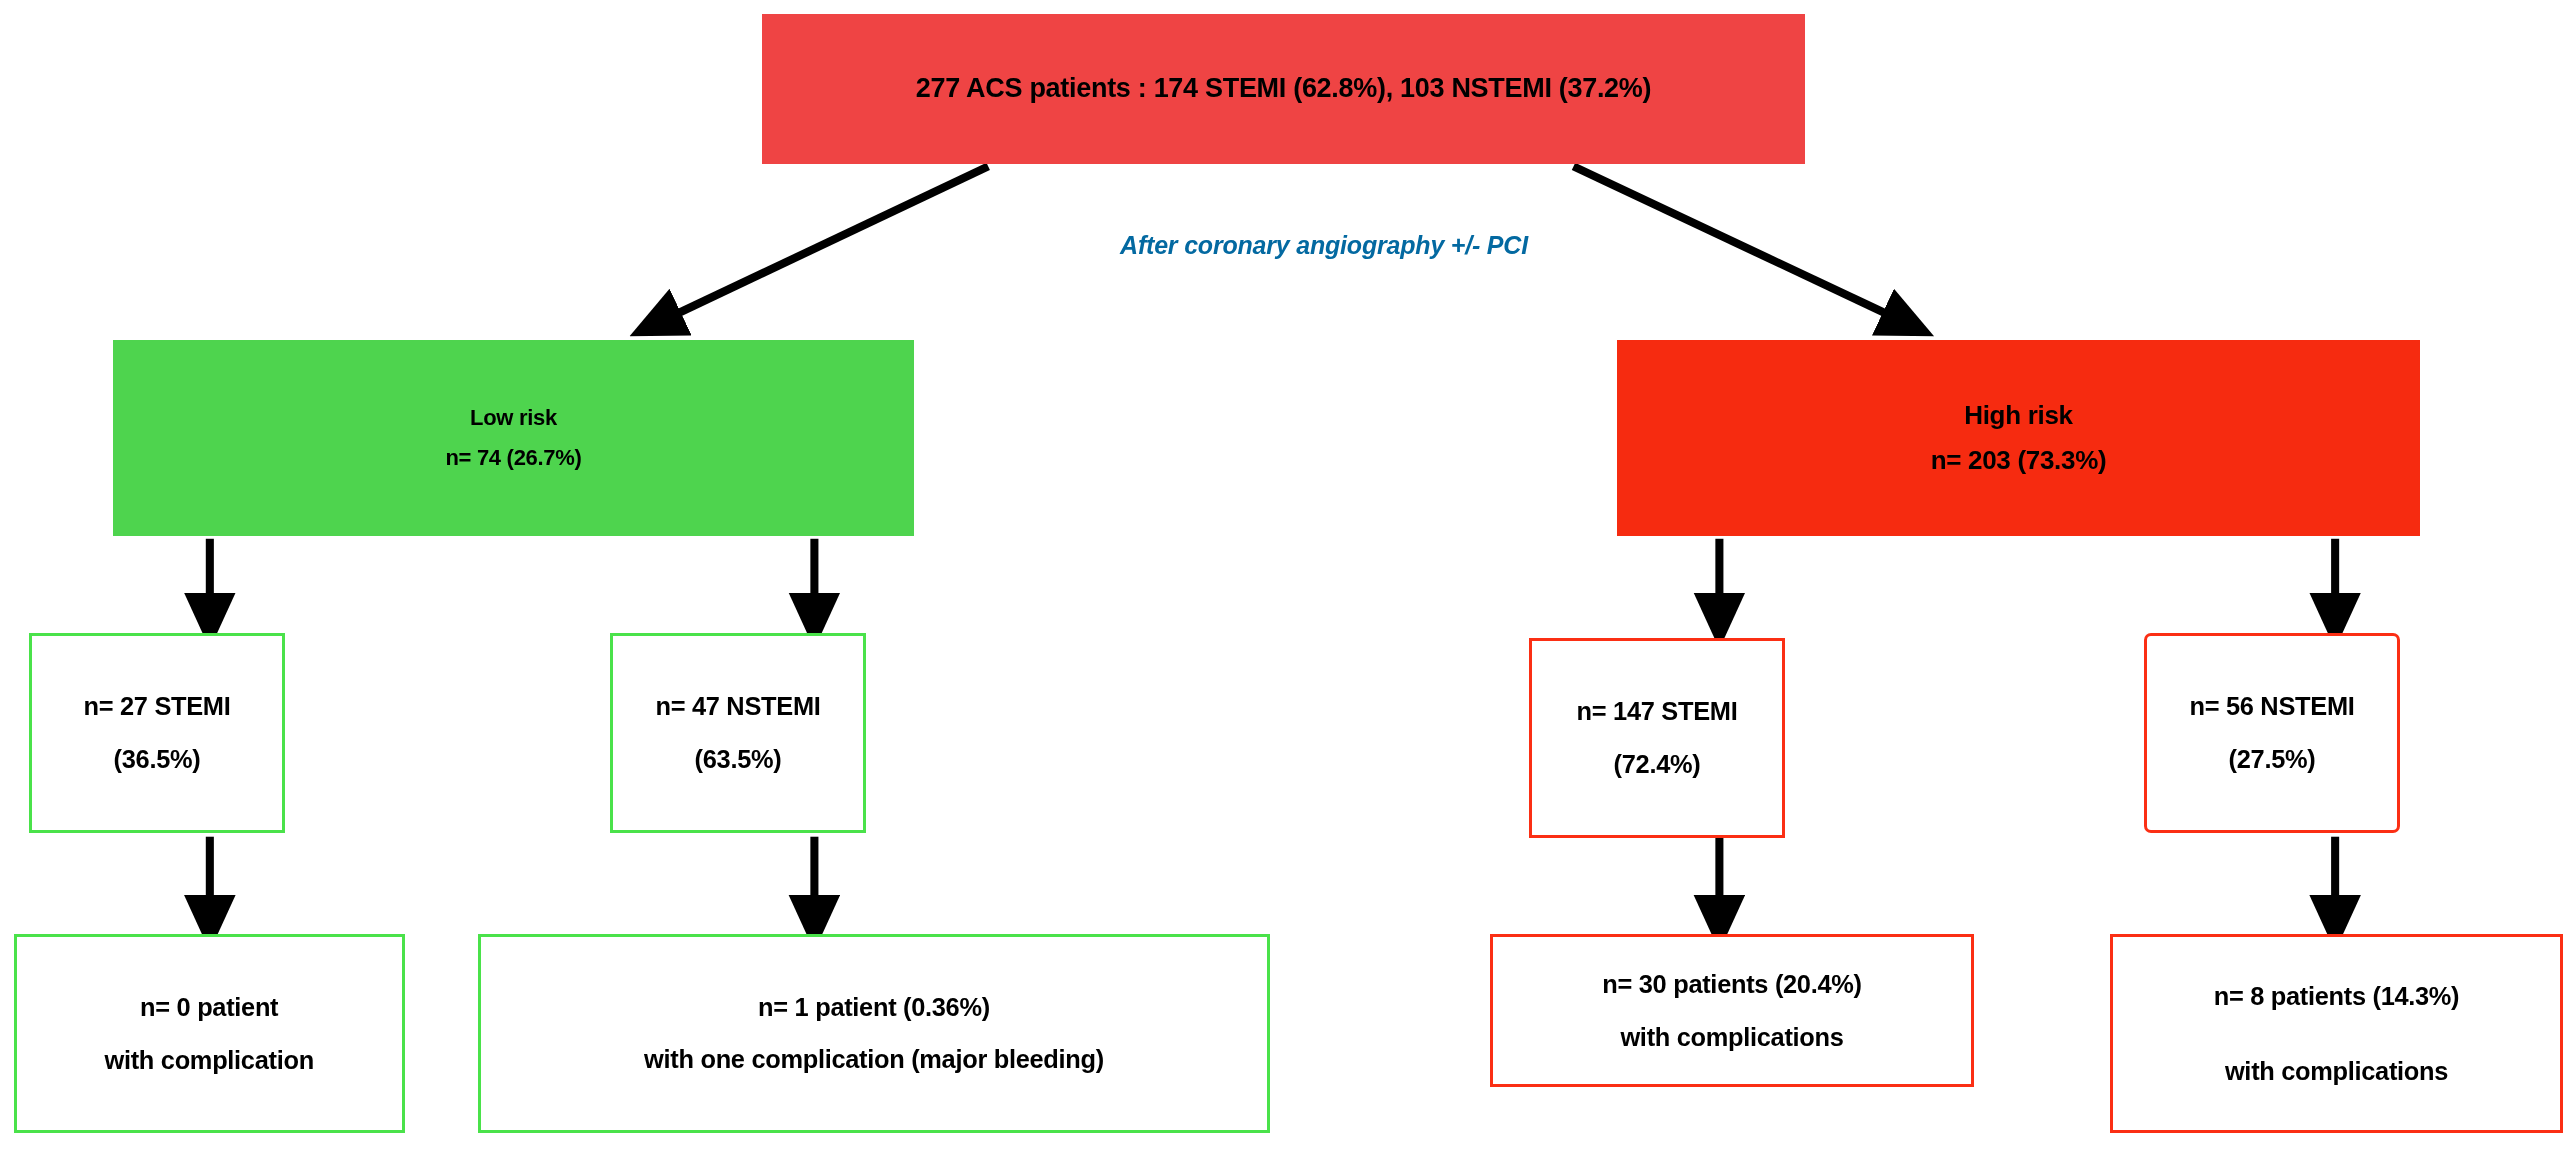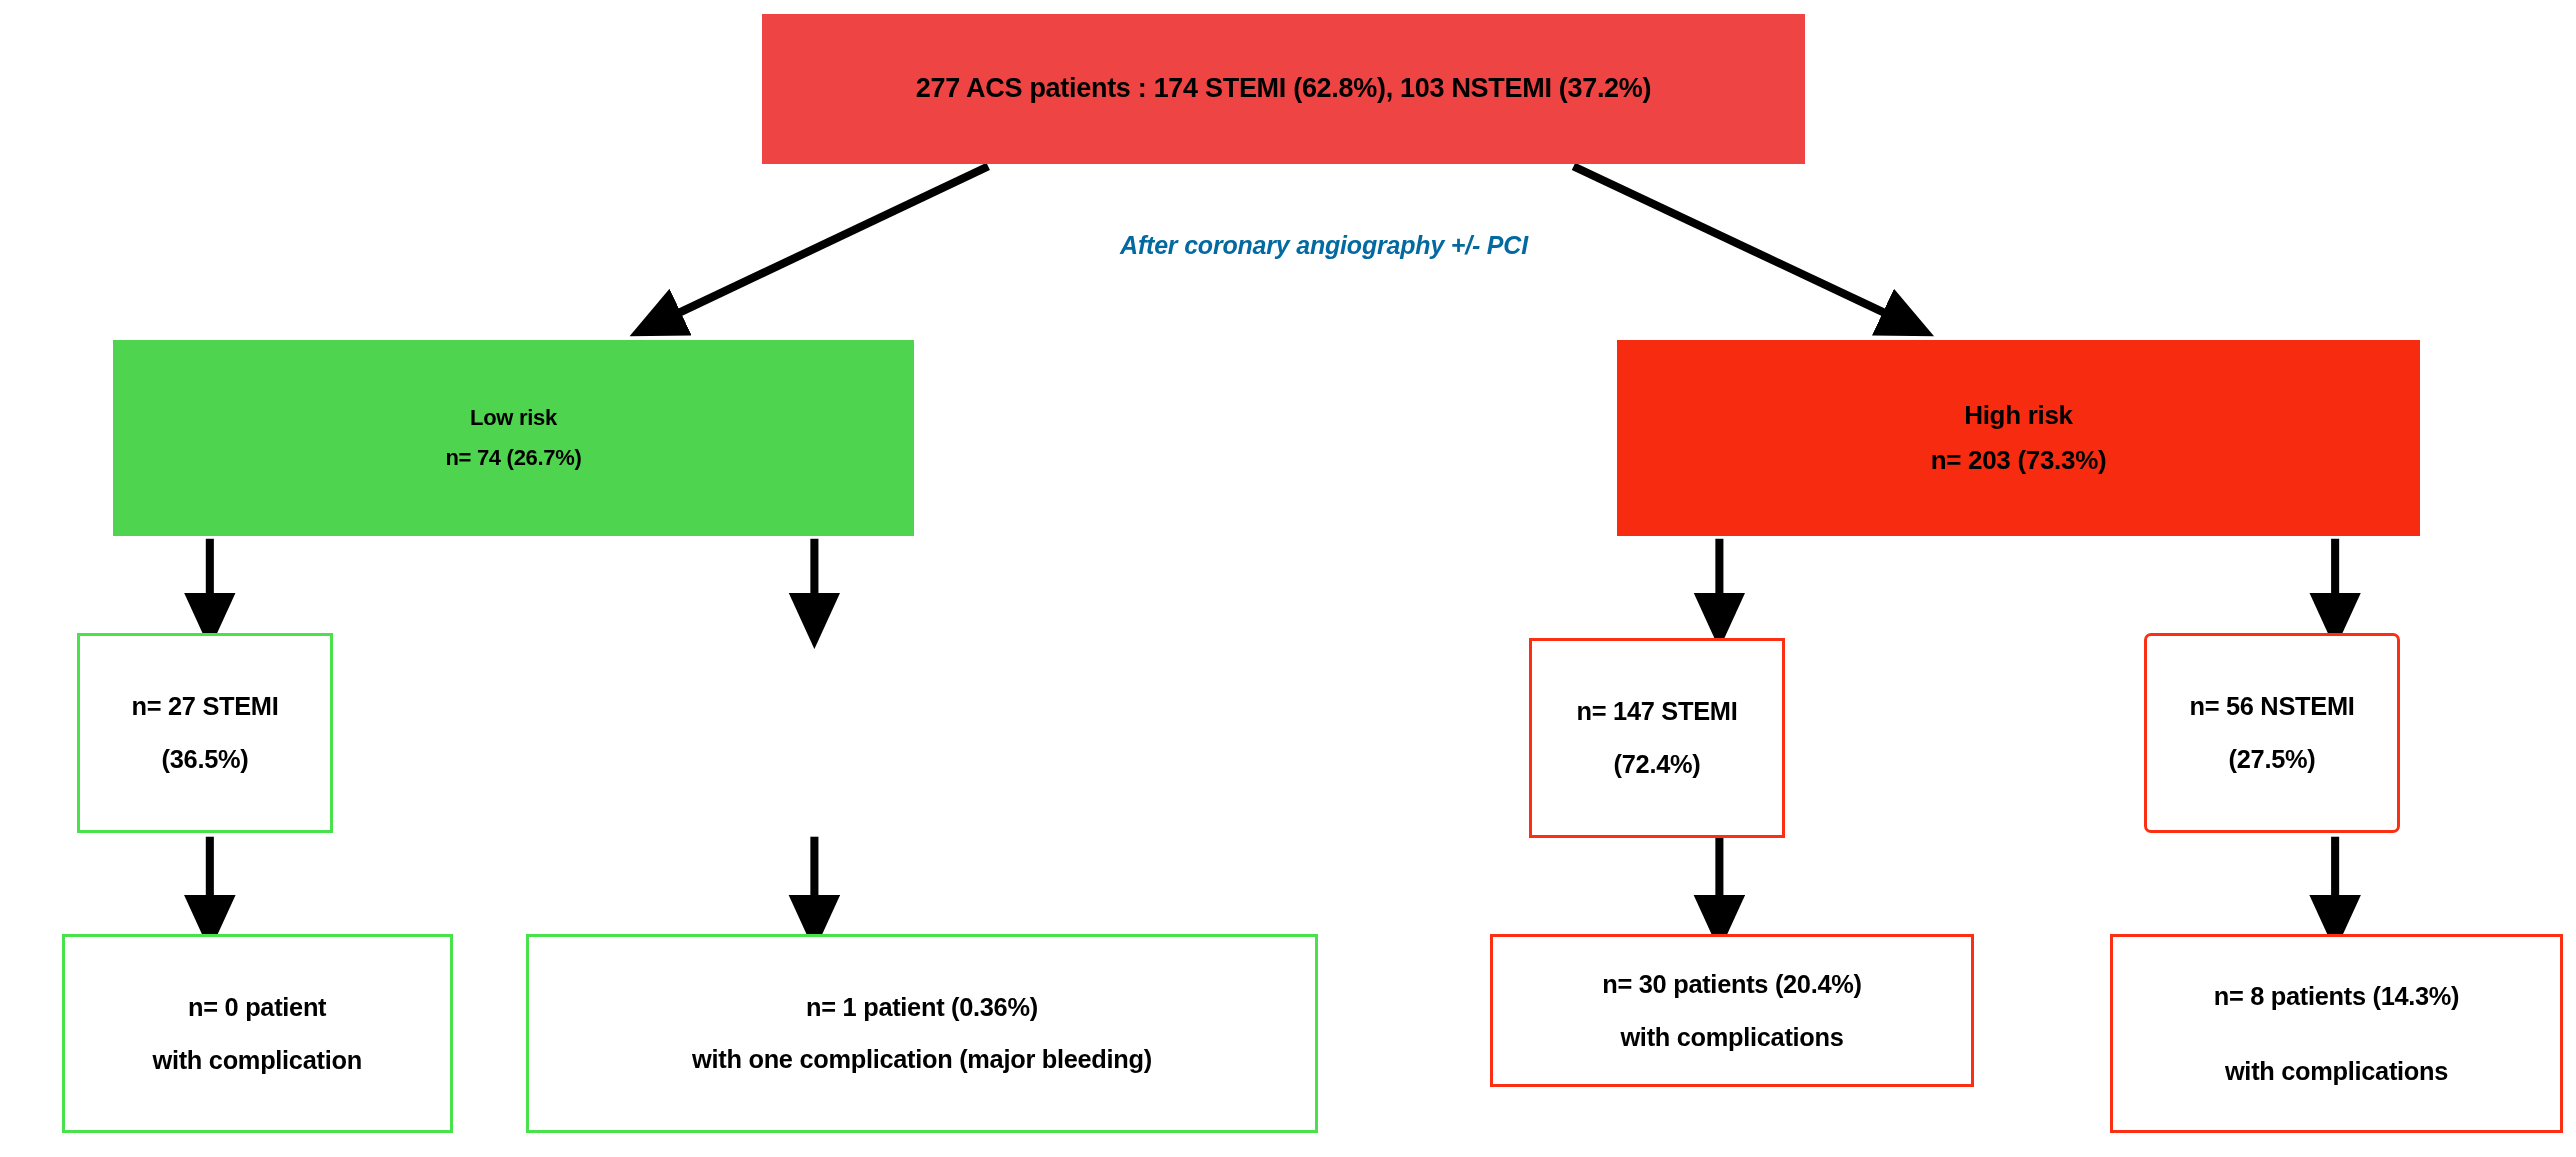--- a/index.html
+++ b/index.html
@@ -47,21 +47,21 @@
   }
   #lowrisk-node .ln, #highrisk-node .ln{margin:3.7px 0;}
 
   
   .outline{
     background:#ffffff;
     border-style:solid;
     border-width:3.1px;
     font-size:25.4px;
   }
-  .outline.green{border-color:#4ae24a;margin-left:48px;}
+  .outline.green{border-color:#4ae24a;}
   .outline.red{border-color:#fb2f14;}
   .outline .ln{margin:8px 0;}
 
   #l2-a{left:29px;  top:633px; width:256px;  height:200px;}
   #l2-b{left:610px; top:633px; width:256px;  height:200px;}
   #l2-c{left:1529px;top:638px; width:256px;  height:200px;}
   #l2-d{left:2144px;top:633px; width:256px;  height:200px;border-radius:7px;}
 
   #l3-a{left:13.7px;  top:934px; width:391px;  height:199px;}
   #l3-b{left:478px; top:934px; width:792px; height:199px;}
@@ -133,20 +133,24 @@
   <div class="node" id="highrisk-node">
     <span class="ln">High risk</span>
     <span class="ln">n= 203 (73.3%)</span>
   </div>
 
   <div class="node outline green" id="l2-a">
     <span class="ln">n= 27 STEMI</span>
     <span class="ln">(36.5%)</span>
   </div>
 
+  <div class="node outline green" id="l2-b">
+    <span class="ln">n= 47 NSTEMI</span>
+    <span class="ln">(63.5%)</span>
+  </div>
 
   <div class="node outline red" id="l2-c">
     <span class="ln">n= 147 STEMI</span>
     <span class="ln">(72.4%)</span>
   </div>
 
   <div class="node outline red" id="l2-d">
     <span class="ln">n= 56 NSTEMI</span>
     <span class="ln">(27.5%)</span>
   </div>

